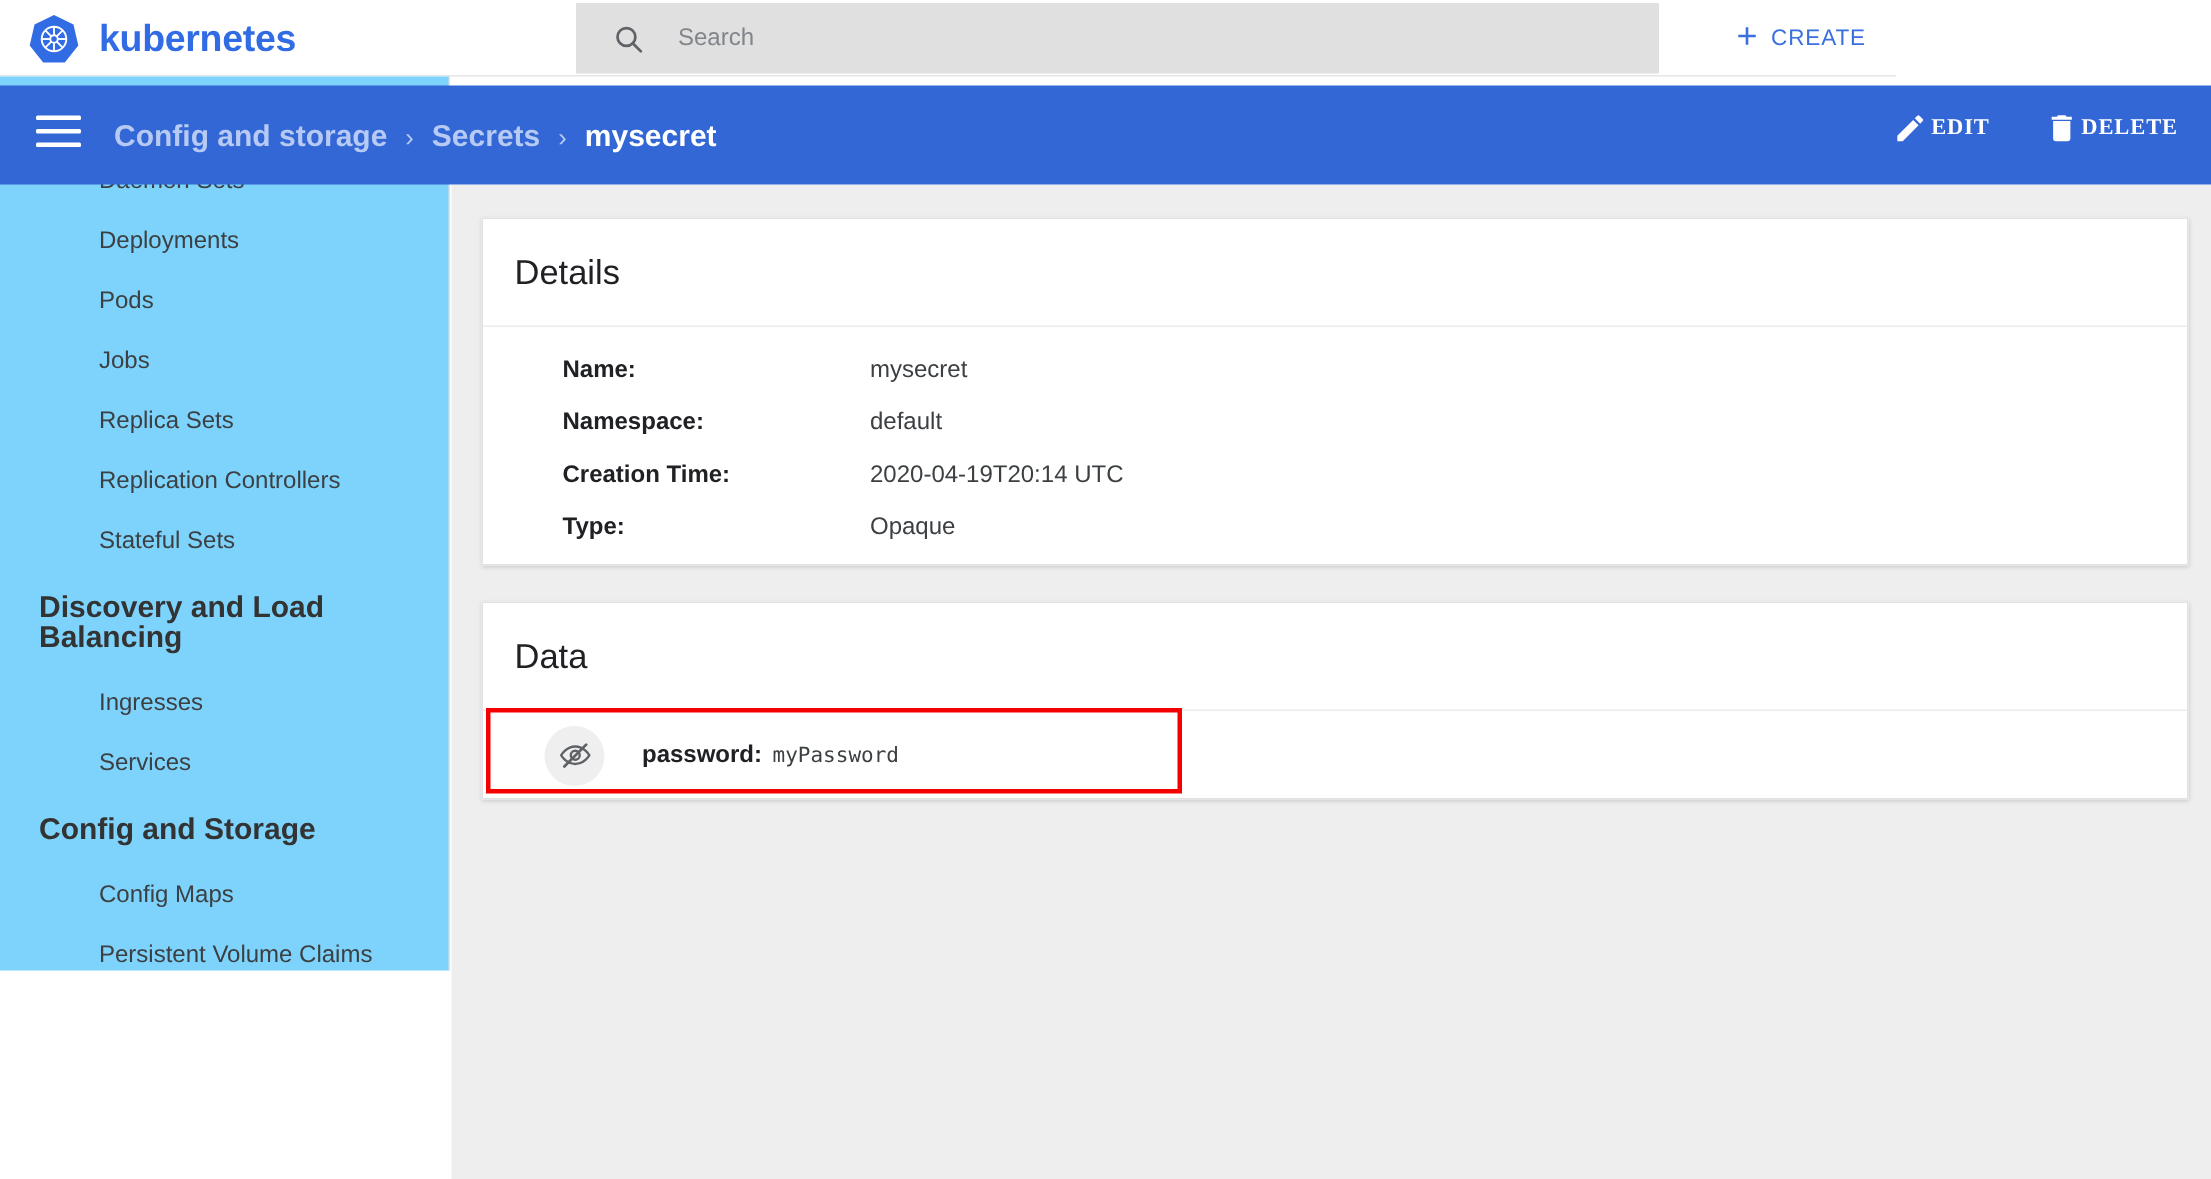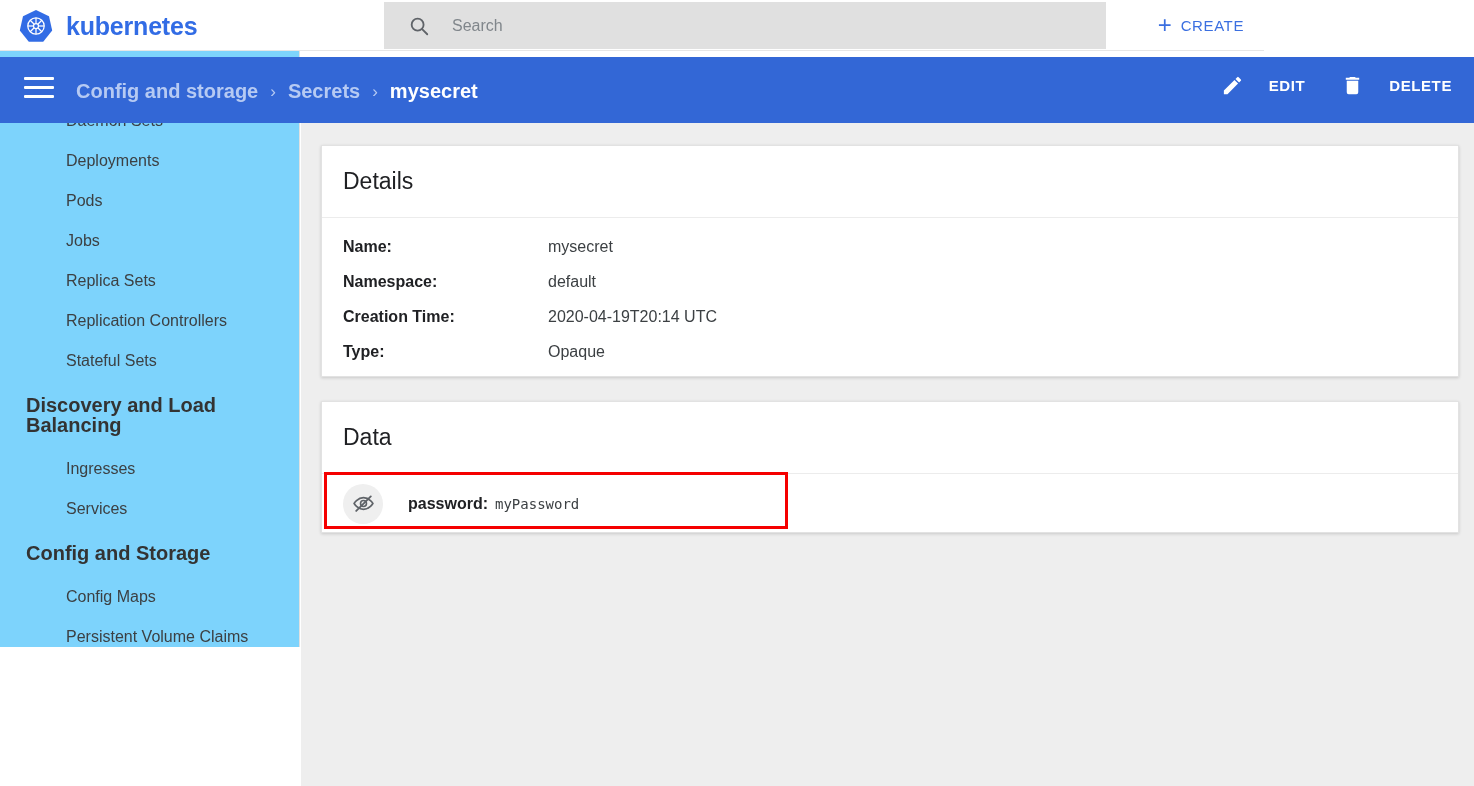--- a/index.html
+++ b/index.html
@@ -139,26 +139,26 @@
     position: absolute;
     right: 22px; top: 74px;
     display: flex;
     align-items: center;
     gap: 36px;
     z-index: 6;
   }
   .tb-action {
     display: flex;
     align-items: center;
-    gap: 25px;
+    gap: 2px;
     color: #ffffff;
     cursor: pointer;
     background: none;
     border: none;
-    font-family: Liberation Sans, sans-serif;
+    font-family: Liberation Serif, serif;
   }
   .tb-action svg { width: 23px; height: 23px; display: block; }
   .tb-label { font-size: 15px; font-weight: bold; letter-spacing: 0.6px; }
 
   
   .sidebar {
     position: absolute;
     top: 51px; left: 0;
     width: 300px;
     height: 596px;
@@ -233,32 +233,34 @@
     display: flex;
     height: 35px;
     align-items: flex-start;
   }
   .detail-label {
     width: 205px;
     font-size: 16px;
     font-weight: bold;
     color: #202124;
     line-height: 20px;
+    margin-left: 32px;
   }
   .detail-value {
     font-size: 16px;
     color: #3c4043;
     line-height: 20px;
   }
 
   .data-row {
     display: flex;
     align-items: center;
     height: 59px;
     padding-left: 21px;
+    margin-left: 20px;
   }
   .eye-btn {
     width: 40px; height: 40px;
     border-radius: 50%;
     background: #efefef;
     display: flex;
     align-items: center;
     justify-content: center;
     flex: 0 0 auto;
     cursor: pointer;

